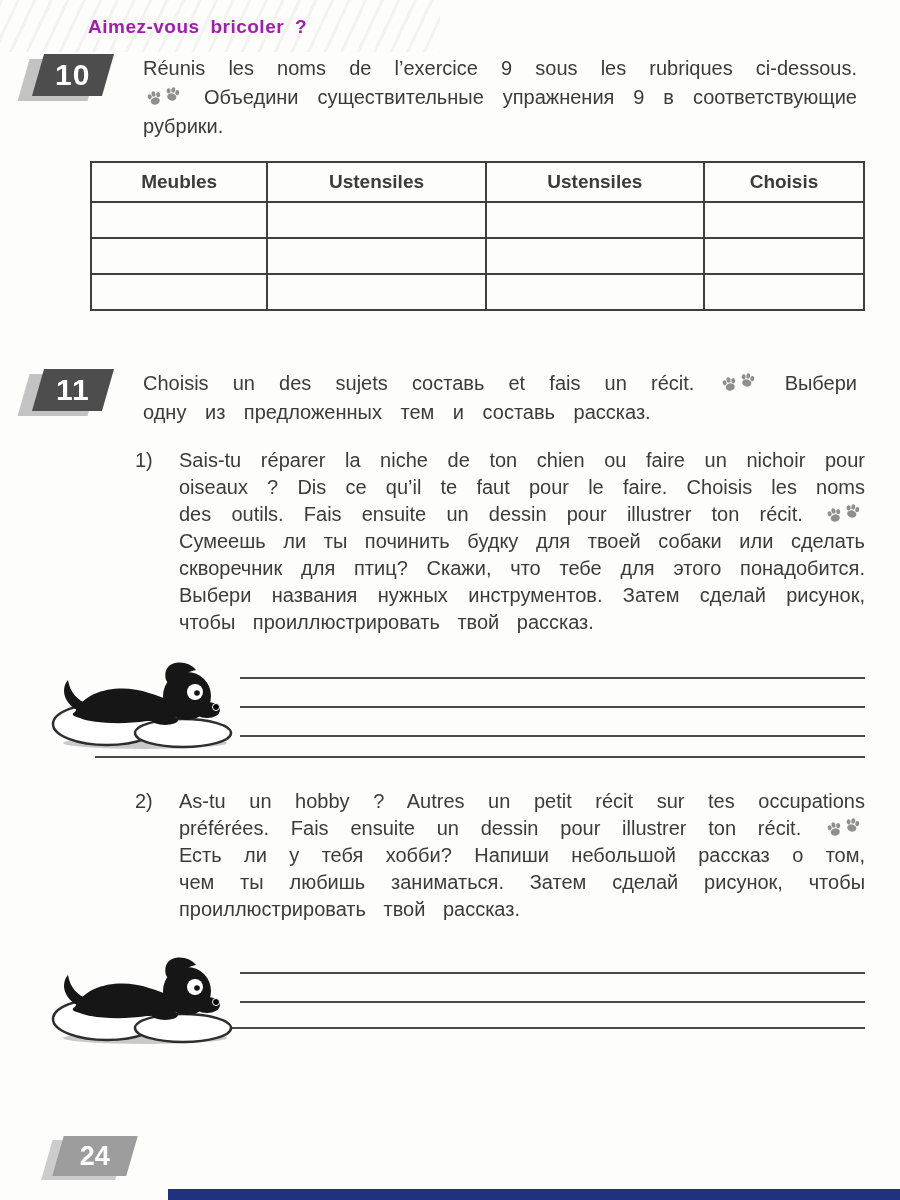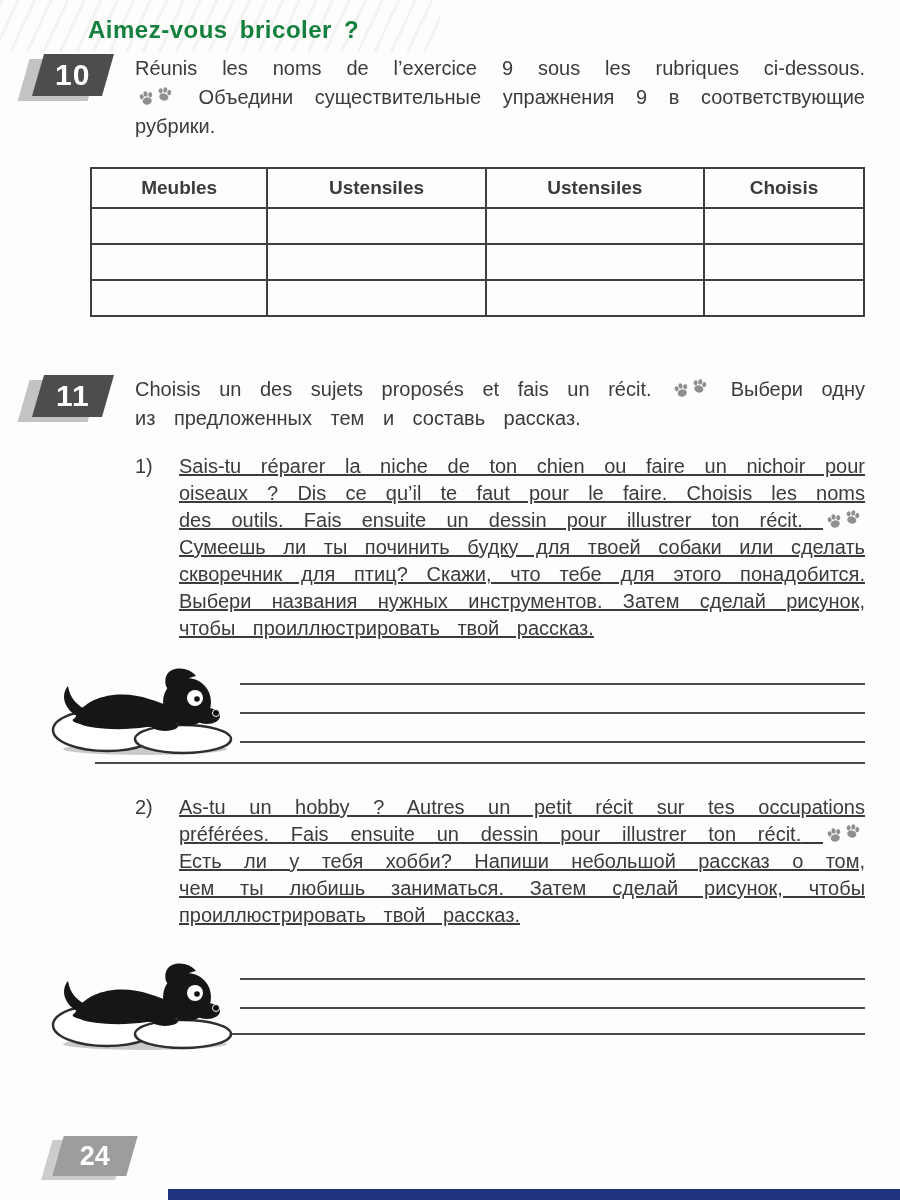--- a/index.html
+++ b/index.html
@@ -14,43 +14,43 @@
   }
   .corner-texture{
     position:absolute;left:0;top:0;width:440px;height:52px;
     background:repeating-linear-gradient(115deg, rgba(90,90,90,0.14) 0 3px, rgba(0,0,0,0) 3px 15px);
     opacity:.45;
     pointer-events:none;
   }
   .header-title{
     position:relative;
     margin:16px 8px 0 88px;
-    font-size:24px;font-weight:bold;color:#15803d;
+    font-size:19px;font-weight:bold;color:#a21caf;
     letter-spacing:.5px;word-spacing:5px;
     height:26px;
   }
   
   .exercise{position:relative;margin-top:12px;}
   .exercise.two{margin-top:58px;}
   .badge-wrap{position:absolute;left:38px;top:0;width:70px;height:42px;}
   .badge-shadow{position:absolute;left:0;top:0;width:100%;height:100%;
     transform:skewX(-16deg) translate(-13px,5px);background:#c3c3c3;}
   .badge{position:absolute;left:0;top:0;width:100%;height:100%;
     transform:skewX(-16deg);background:#4d4d4d;color:#fff;
     display:flex;align-items:center;justify-content:center;}
   .badge .num{transform:skewX(16deg);font-size:30px;font-weight:bold;letter-spacing:1px;}
   .ex-body{margin-left:135px;margin-right:35px;}
-  .instr{font-size:20px;line-height:29px;text-align:justify;word-spacing:13px;margin:0;}
-  .para{font-size:20px;line-height:27px;text-align:justify;word-spacing:12px;margin:0;text-decoration:underline;}
+  .instr{font-size:20px;line-height:29px;text-align:justify;word-spacing:13px;margin:8px;}
+  .para{font-size:20px;line-height:27px;text-align:justify;word-spacing:12px;margin:0;}
   .paw{display:inline-block;width:34px;height:22px;vertical-align:-4px;margin:0 4px;}
   
   table.sort-table{
     border-collapse:collapse;
     width:775px;
-    margin:26px 0 0 -45px;
+    margin:20px 0 0 -45px;
     border-radius:26px;
   }
   .sort-table th,.sort-table td{border:2px solid #3f3f3f;}
   .sort-table th{font-size:19px;font-weight:bold;color:#3b3b3b;height:36px;text-align:center;}
   .sort-table td{height:32px;}
   
   .item{display:flex;margin-top:20px;}
   .item.second{margin-top:30px;}
   .marker{width:44px;flex-shrink:0;font-size:20px;line-height:27px;}
   .item .para{flex:1;}
@@ -142,21 +142,21 @@
   </section>
 
   <section class="exercise two">
     <div class="badge-wrap">
       <div class="badge-shadow"></div>
       <div class="badge">
           <span class="num">11</span>
         </div>
     </div>
     <div class="ex-body">
-      <p class="instr"><span>Choisis un des sujets proposés et fais un récit.</span>
+      <p class="instr"><span>Choisis un des sujets составь et fais un récit.</span>
         <svg class="paw" viewBox="0 0 34 22">
           <g fill="#8f8f8f">
             <g transform="rotate(-14 8 14)">
               <ellipse cx="8" cy="15" rx="4.6" ry="3.6"></ellipse>
                 <ellipse cx="3.6" cy="9.6" rx="2" ry="2.6"></ellipse>
                 <ellipse cx="8" cy="7.8" rx="2" ry="2.7"></ellipse>
                 <ellipse cx="12.4" cy="9.6" rx="2" ry="2.6"></ellipse>
             </g>
             <g transform="translate(17,-2) rotate(12 8 12)">
               <ellipse cx="8" cy="13" rx="4.6" ry="3.6"></ellipse>

